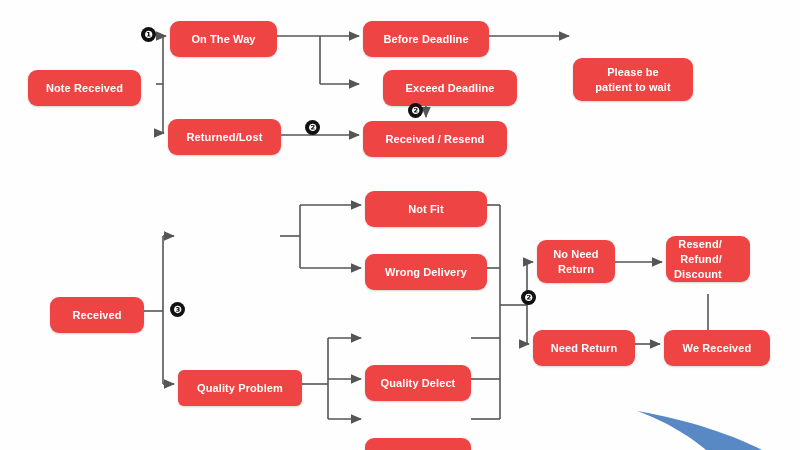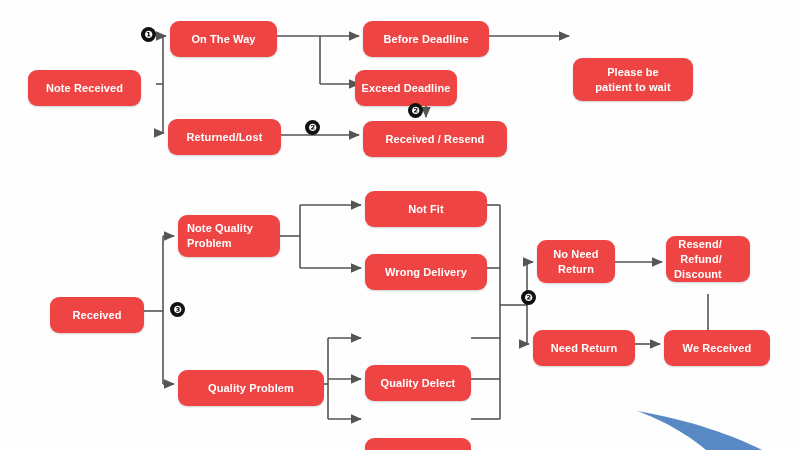--- a/index.html
+++ b/index.html
@@ -119,37 +119,35 @@
   </svg>
 
   <div class="node" style="left:28px;top:70px;width:113px;height:28px;">Note Received</div>
 
   <div class="node" style="left:170px;top:21px;width:107px;height:29px;">On The Way</div>
 
   <div class="node" style="left:168px;top:119px;width:113px;height:24px;">Returned/Lost</div>
 
   <div class="node" style="left:363px;top:21px;width:126px;height:29px;">Before Deadline</div>
 
-  <div class="node" style="left:355px;top:70px;width:102px;height:29px;">Exceed Deadline</div>
+  <div class="node" style="left:383px;top:70px;width:134px;height:29px;">Exceed Deadline</div>
 
   <div class="node" style="left:363px;top:121px;width:144px;height:29px;">Received / Resend</div>
 
   <div class="node" style="left:573px;top:18px;width:120px;height:43px;margin-top:40px;">Please be
 patient to wait</div>
 
   <div class="badge" style="left:141px;top:27px;">❶</div>
   <div class="badge" style="left:305px;top:120px;">❷</div>
   <div class="badge" style="left:408px;top:103px;">❷</div>
 
   <div class="node" style="left:50px;top:297px;width:94px;height:28px;">Received</div>
 
-  <div class="node" style="left:178px;top:215px;width:102px;height:42px;justify-content:flex-start;text-align:left;padding-left:9px;">Note Quality
-Problem</div>
 
-  <div class="node" style="left:178px;top:370px;width:146px;height:28px;">Quality Problem</div>
+  <div class="node" style="left:178px;top:370px;width:124px;height:28px;border-radius:6px;">Quality Problem</div>
 
   <div class="node" style="left:365px;top:191px;width:122px;height:29px;text-align:right;">Not Fit</div>
 
   <div class="node" style="left:365px;top:254px;width:122px;height:29px;">Wrong Delivery</div>
 
 
   <div class="node" style="left:365px;top:365px;width:106px;height:28px;">Quality Delect</div>
 
   <div class="node" style="left:365px;top:405px;width:106px;height:28px;margin-top:33px;">Damage</div>
 

